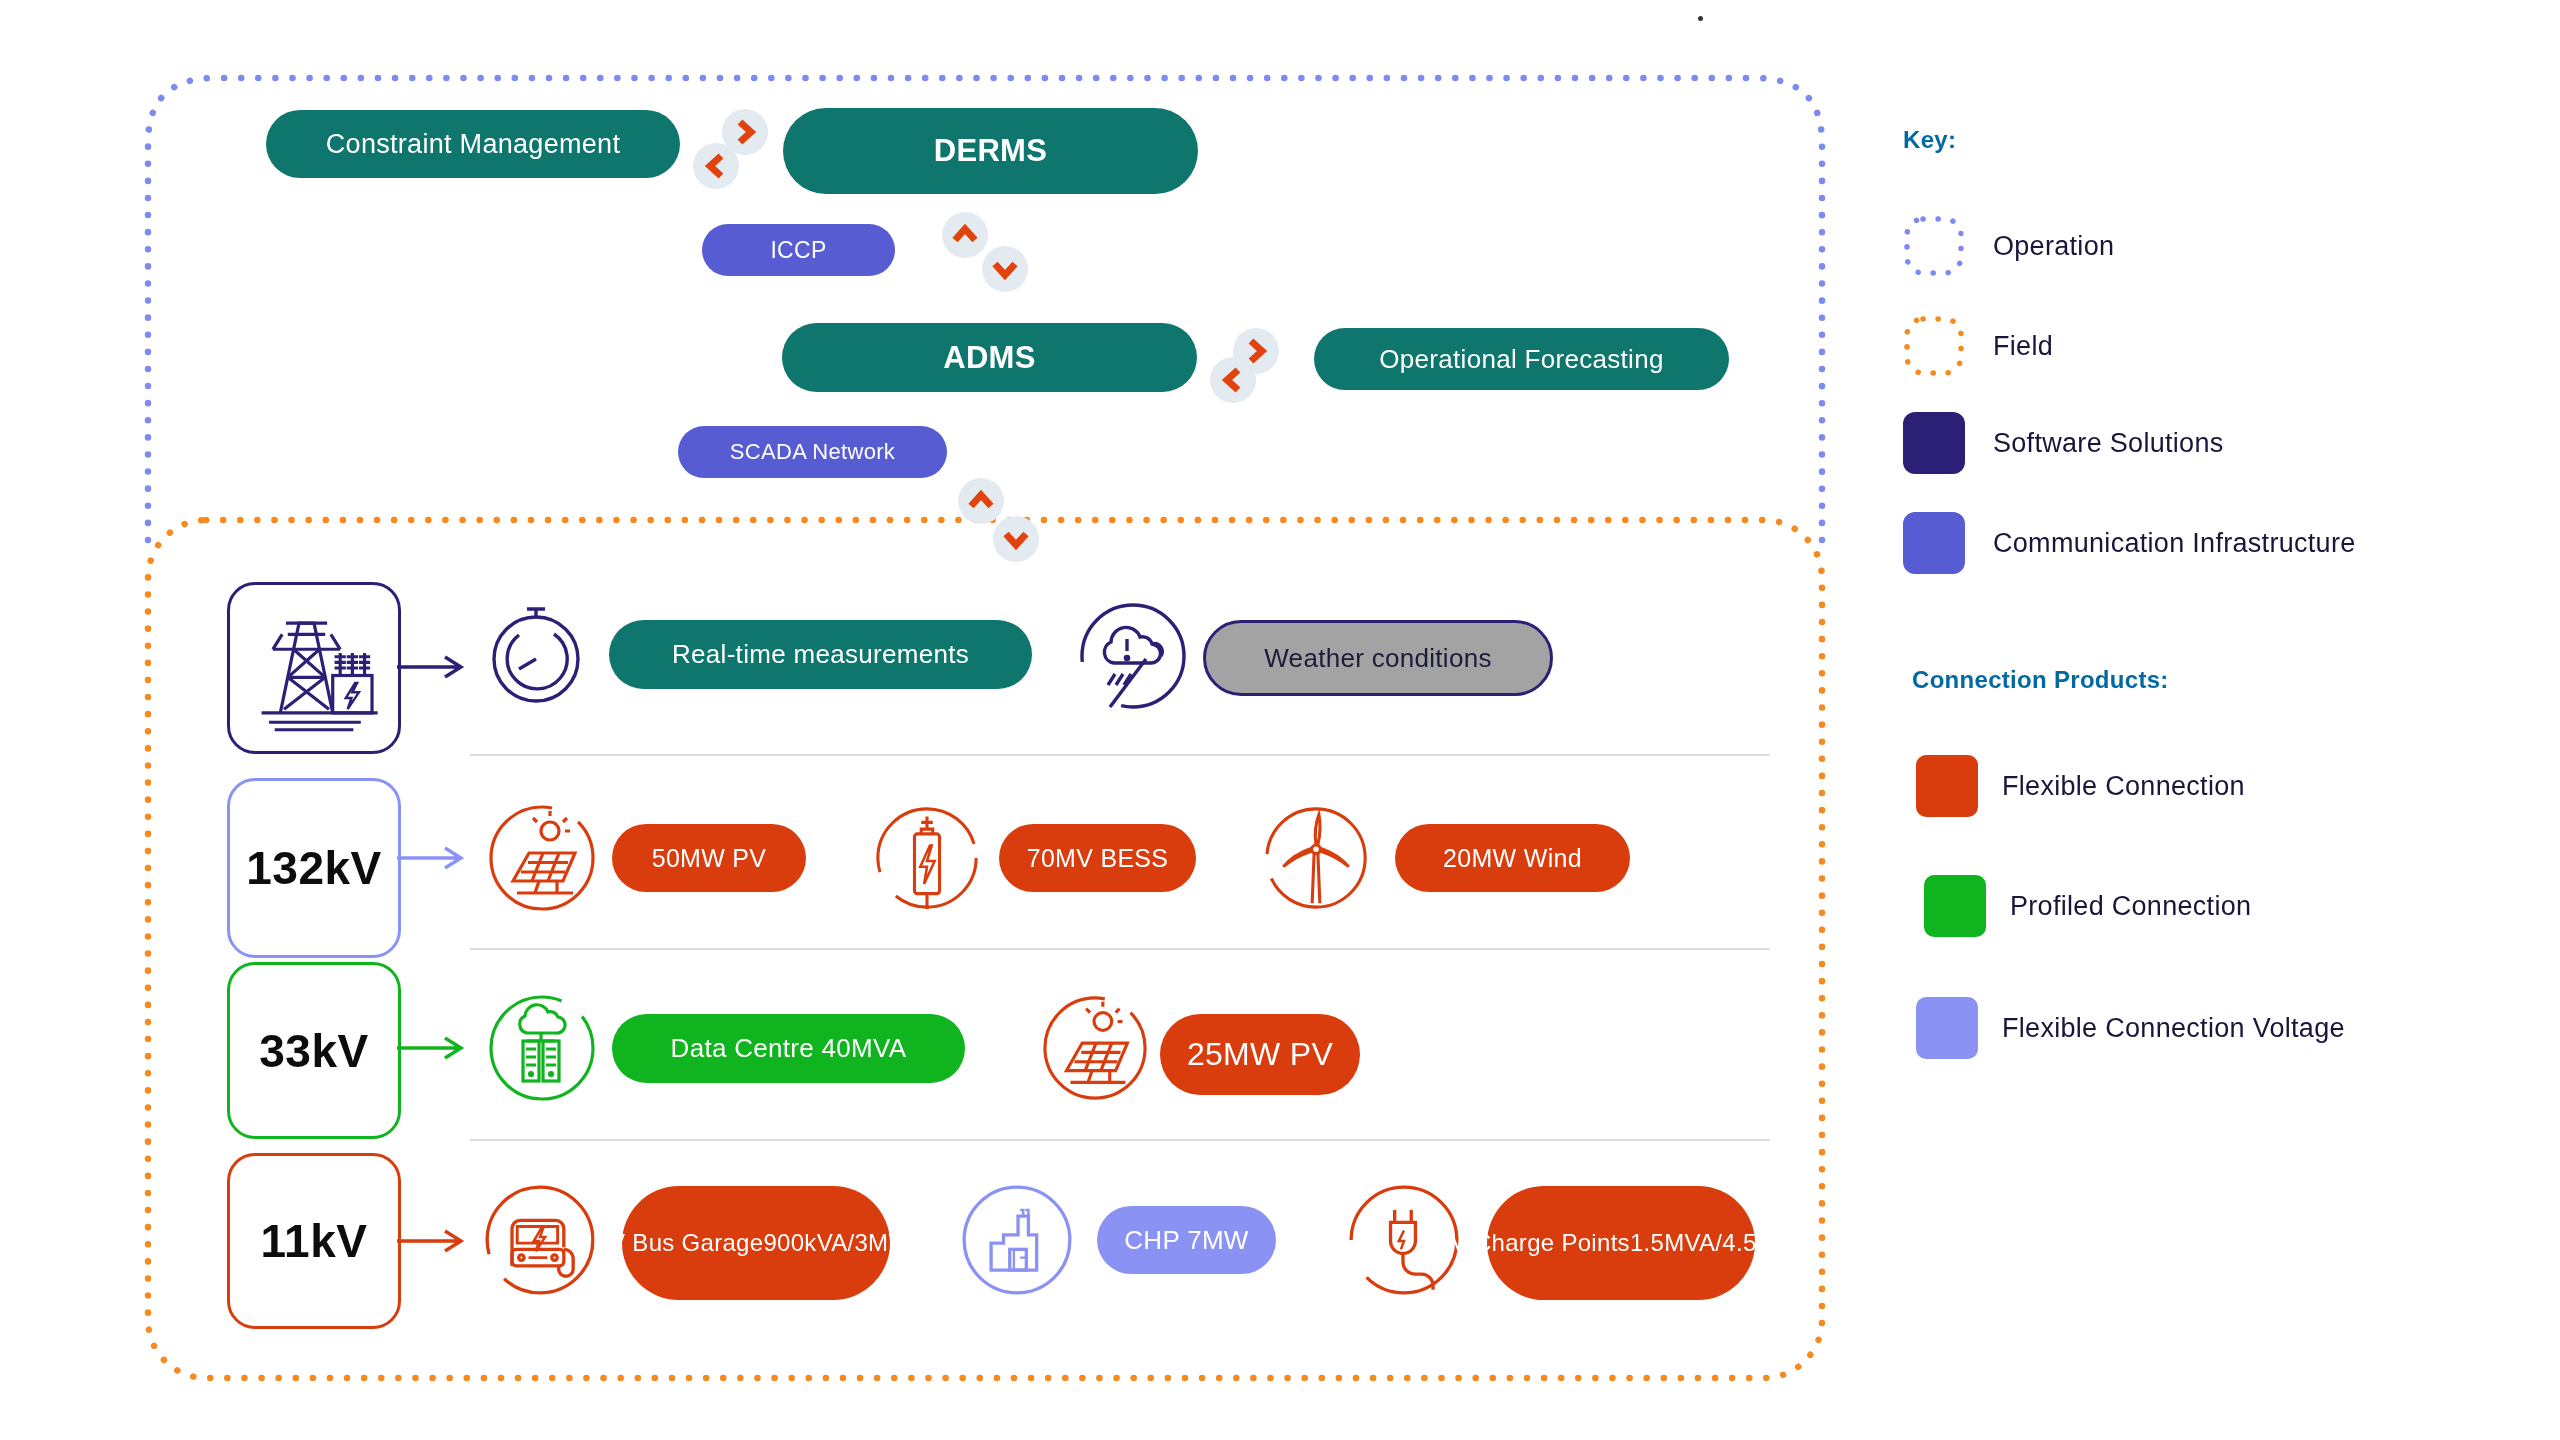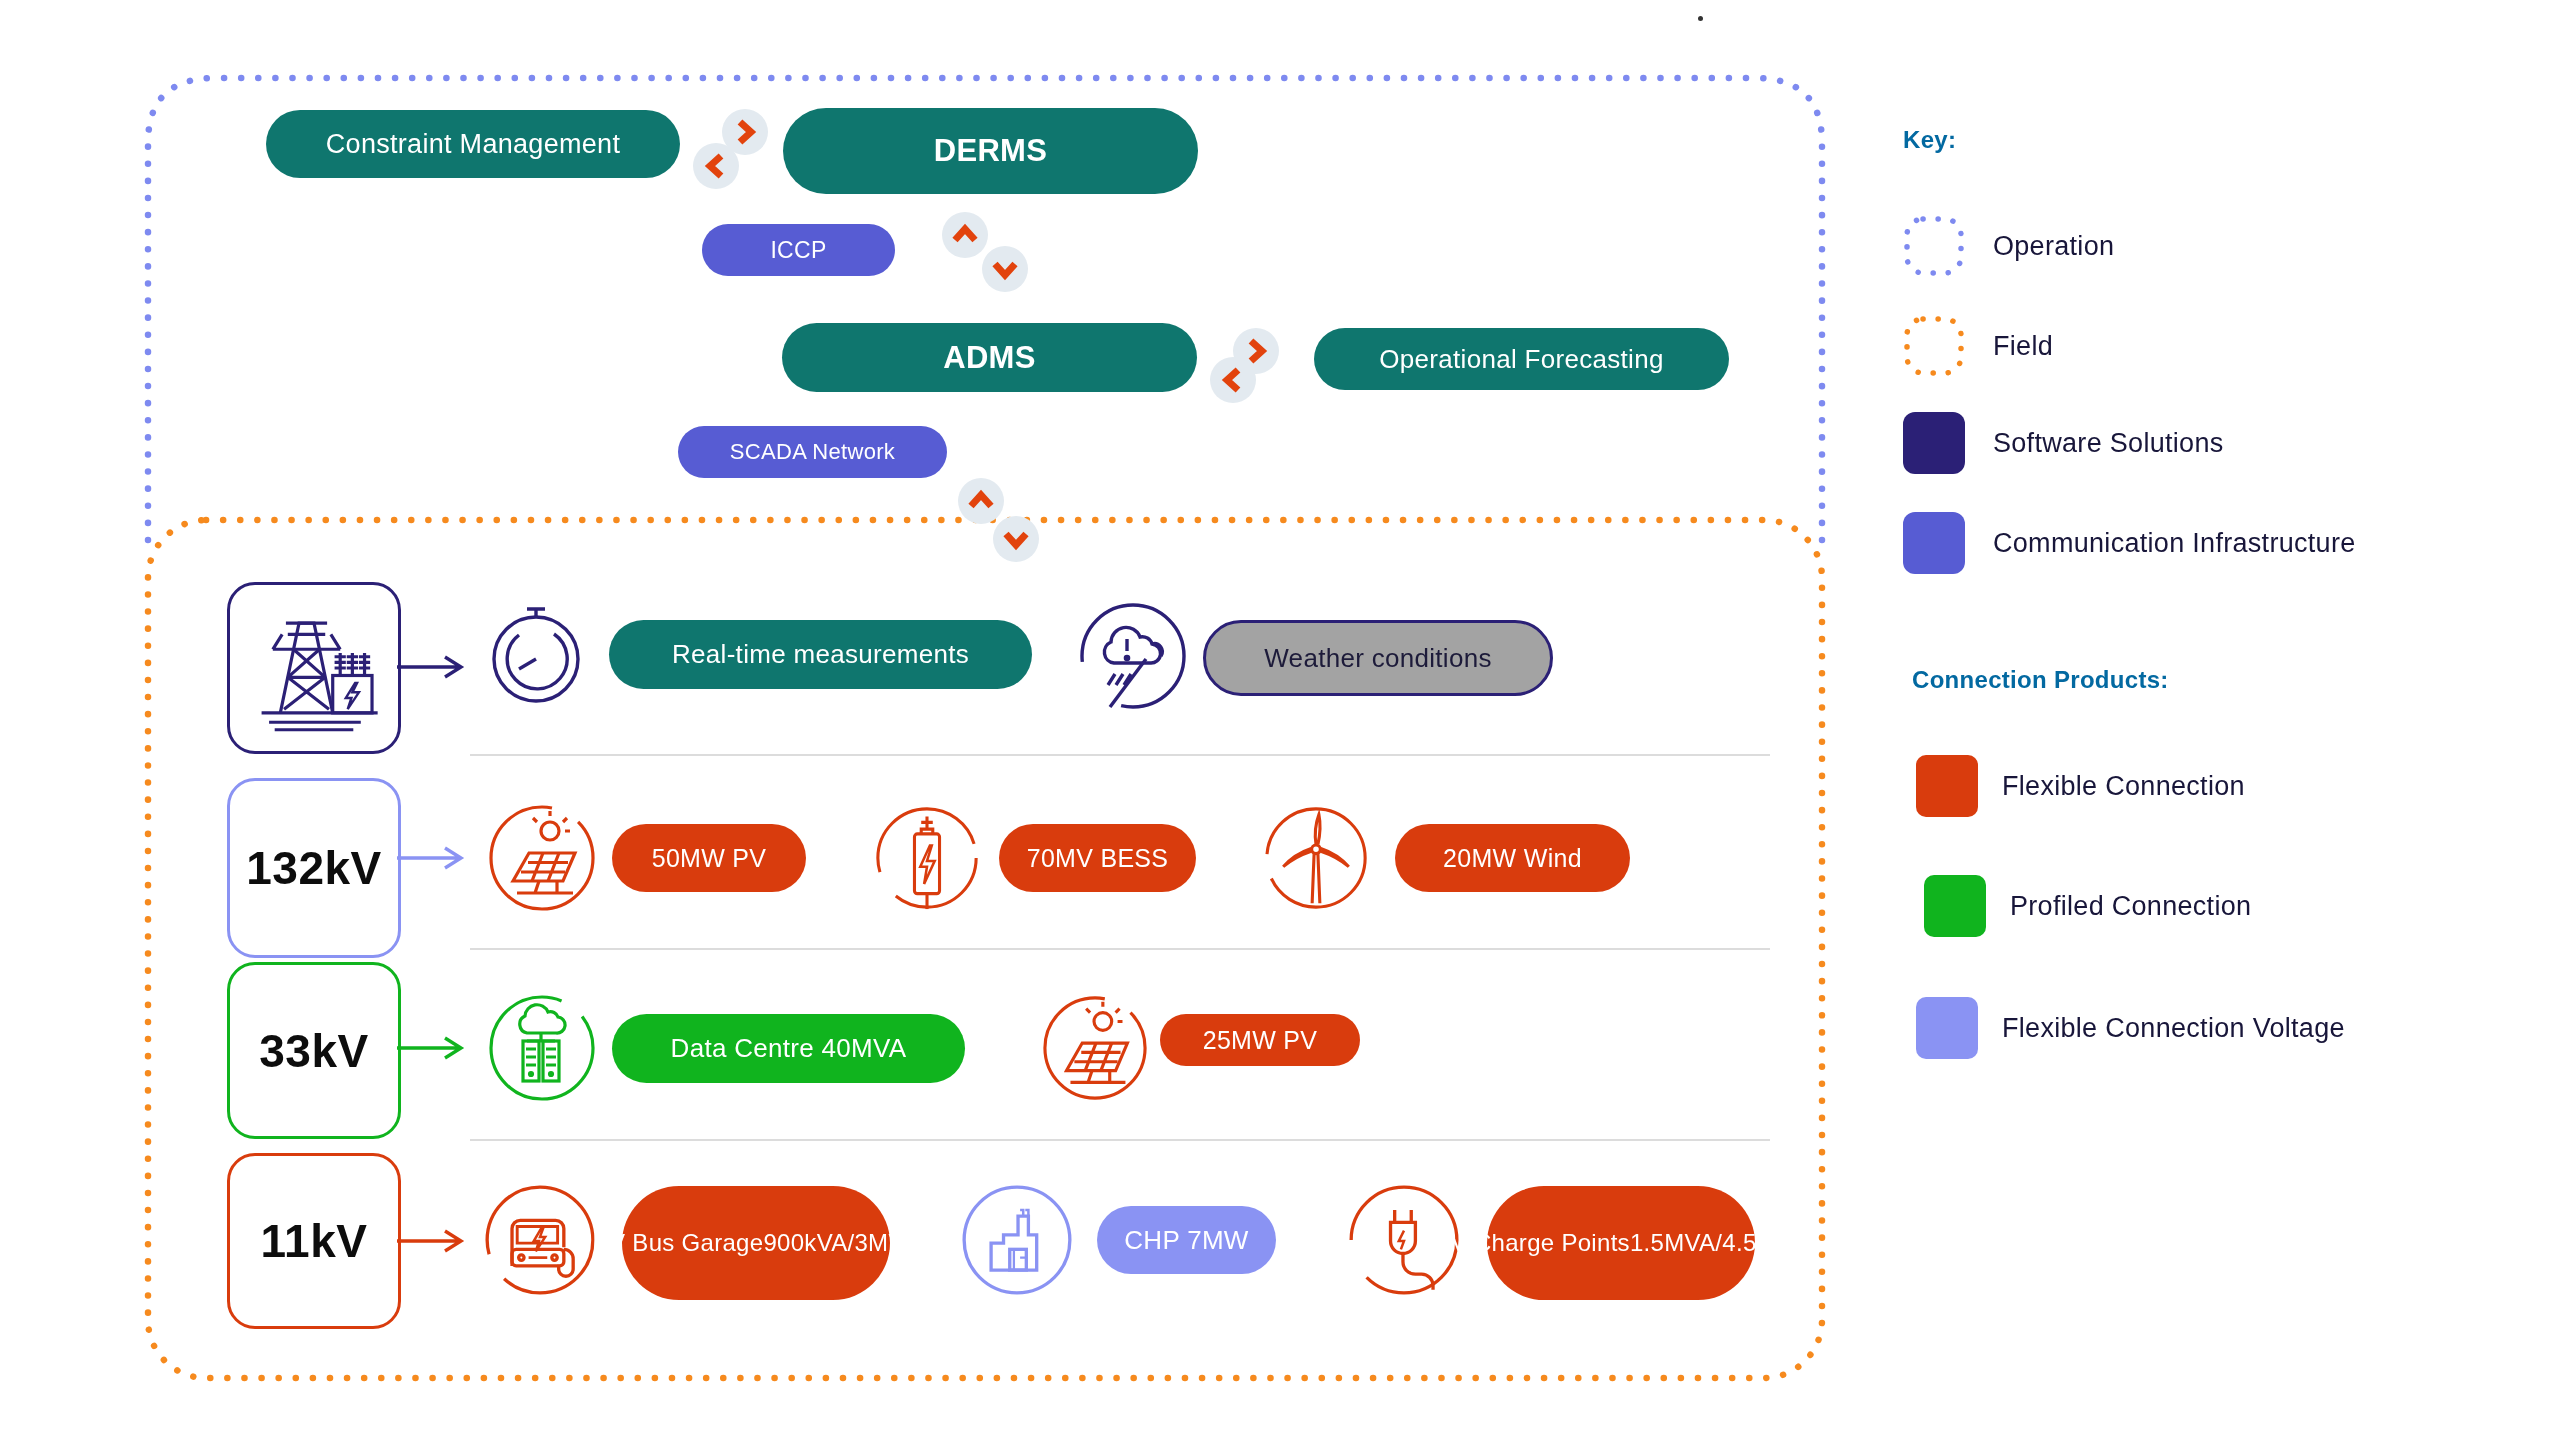--- a/index.html
+++ b/index.html
@@ -221,21 +221,21 @@
 <div class="cicon" style="left:1041px;top:994px;color:#d93c0d;">
   <svg width="108" height="108" viewBox="0 0 110 110" stroke="currentColor" fill="none" stroke-width="3.2">
     <circle cx="55" cy="55" r="51" stroke-dasharray="250 30 180"></circle>
     <circle cx="63" cy="28" r="9"></circle>
     <path d="M63 13 V8 M76 19 l4 -4 M50 19 l-4 -4 M78 28 h5"></path>
     <path d="M26 78 L42 50 L88 50 L76 78 Z"></path>
     <path d="M41 59.5 L81 59.5 M34 69 L78 69 M56 50 L45 78 M72 50 L61 78"></path>
     <path d="M52 78 L48 90 M70 78 L70 90 M30 90 H86"></path>
   </svg>
 </div>
-<div class="pill red" style="left:1160px;top:1014px;width:200px;height:52px;font-size:25px;">25MW PV</div>
+<div class="pill red" style="left:1160px;top:1014px;width:200px;height:81px;font-size:32px;">25MW PV</div>
 
 <div class="divider" style="top:1139px;"></div>
 
 <div class="kvbox" style="left:227px;top:1153px;height:170px;border:3.5px solid #d93c0d;">11kV</div>
 <svg class="abs" style="left:397px;top:1228px;" width="84" height="26">
   <path d="M0 13 H62 M48 3 L64 13 L48 23" fill="none" stroke="#d93c0d" stroke-width="3.4"></path>
 </svg>
 
 <div class="cicon" style="left:483px;top:1183px;color:#d93c0d;">
   <svg width="114" height="114" viewBox="0 0 110 110" stroke="currentColor" fill="none" stroke-width="3.2">

